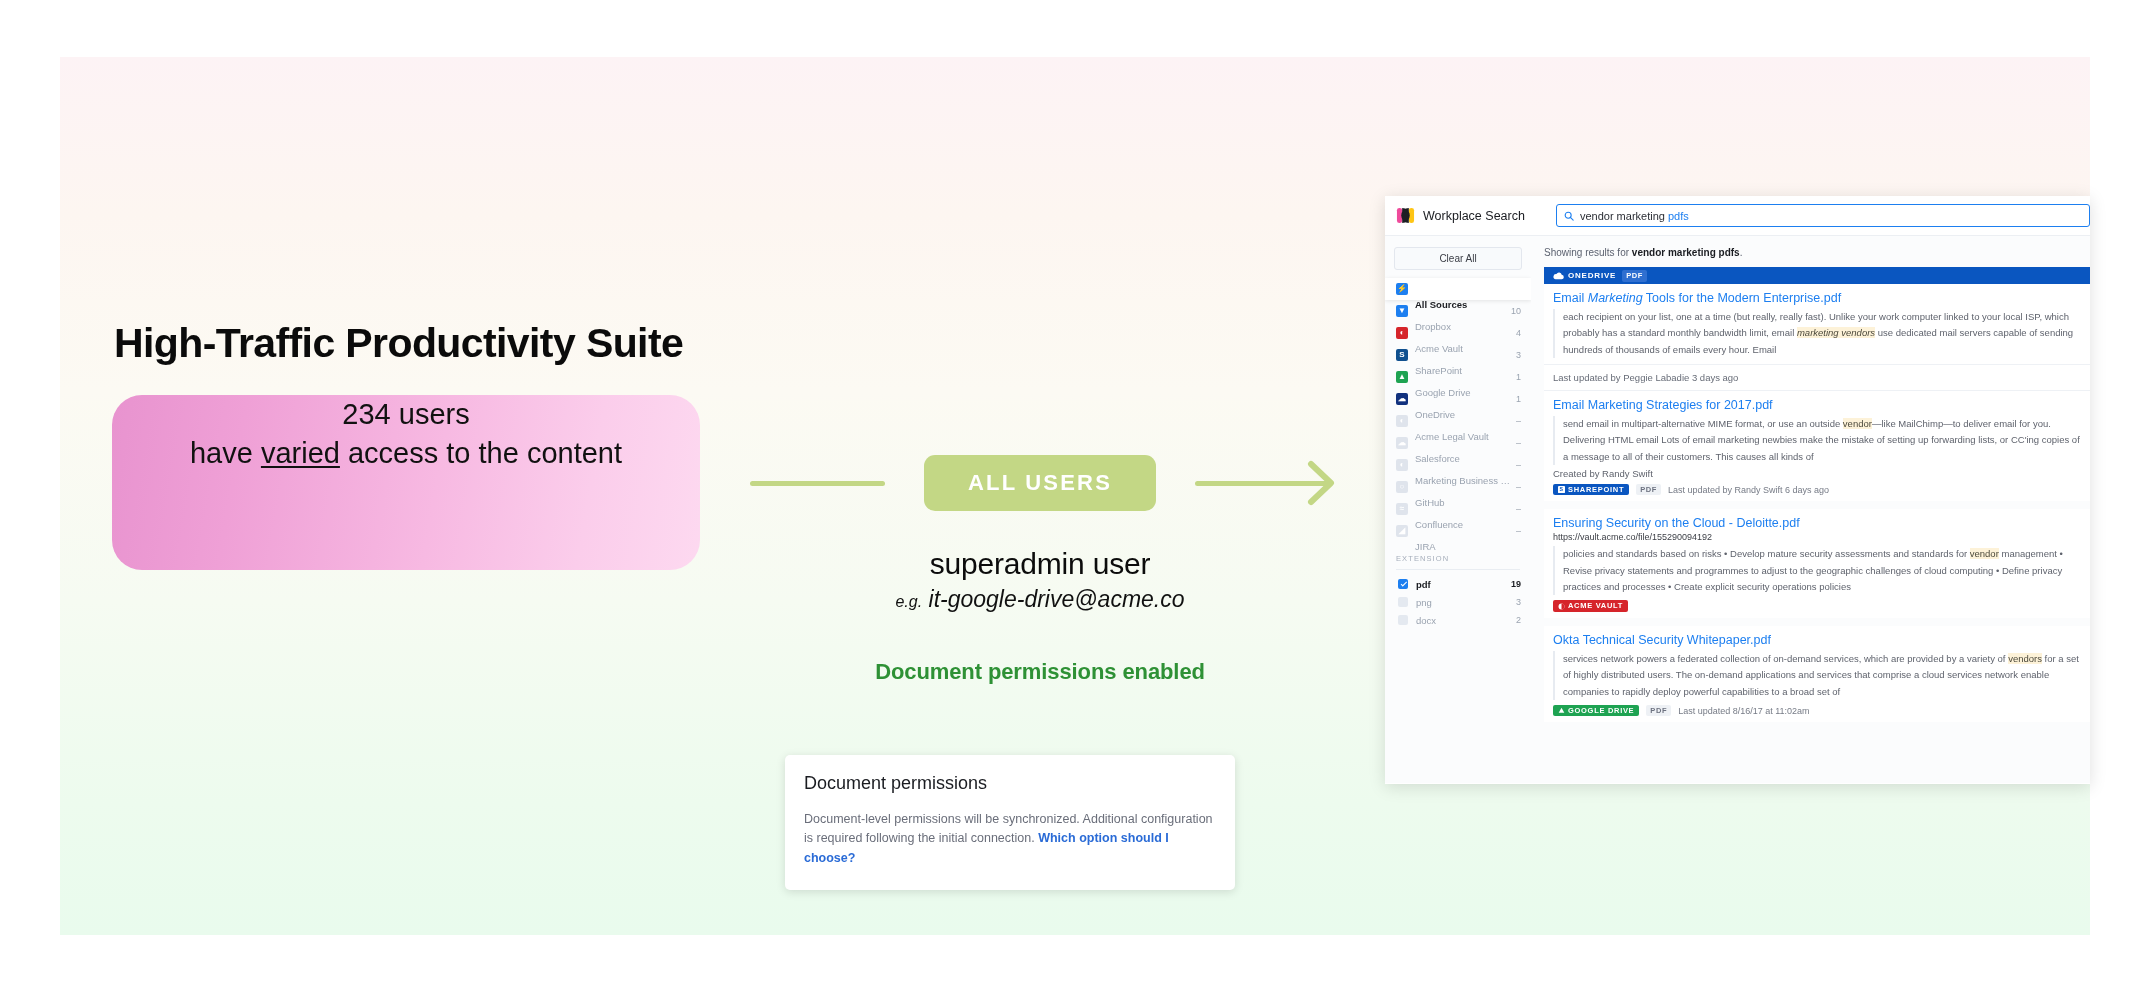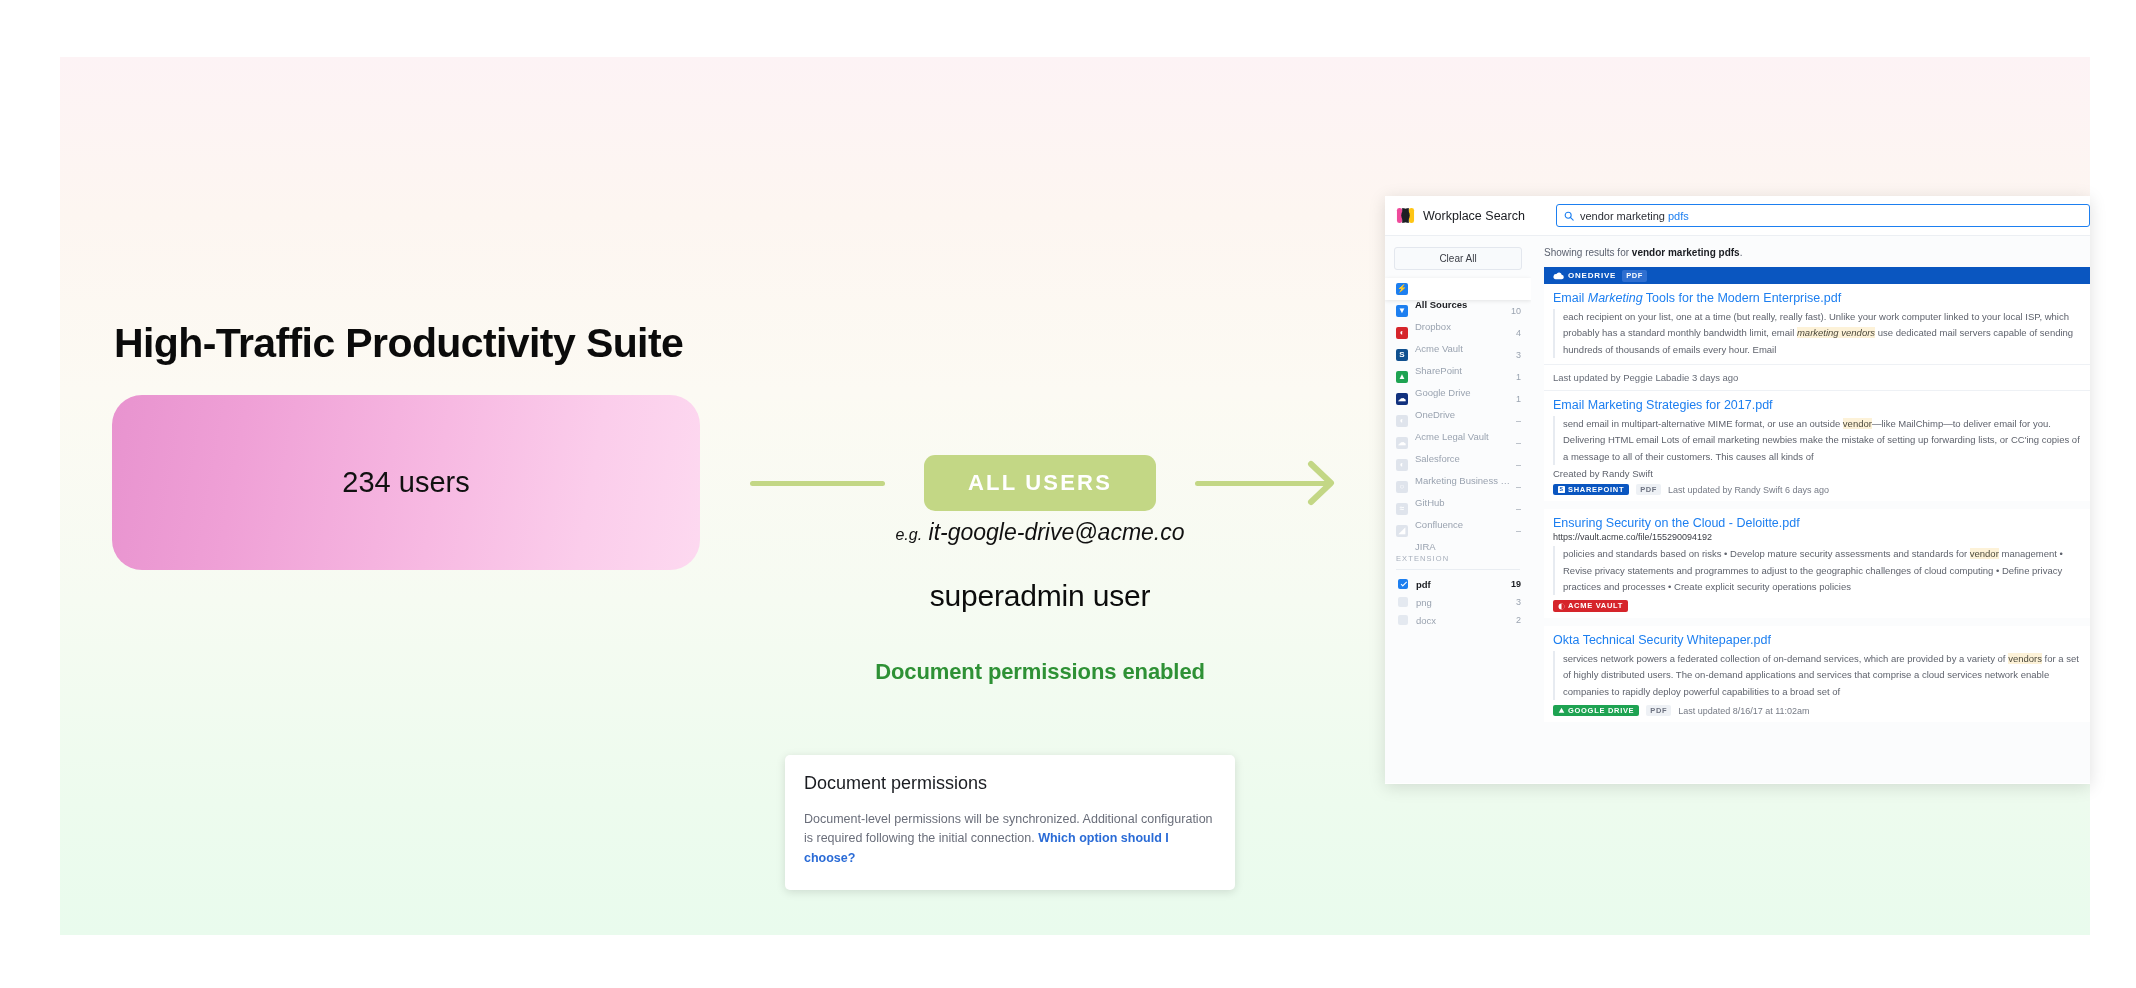--- a/index.html
+++ b/index.html
@@ -45,23 +45,22 @@
     letter-spacing: -0.6px;
     margin: 0 0 28px 2px;
     white-space: nowrap;
   }
   #pink-pill {
     width: 588px;
     height: 175px;
     border-radius: 30px;
     background: linear-gradient(100deg, #e893cf 0%, #efa0d6 22%, #f7b9e2 55%, #fbcdeb 80%, #fdd9f0 100%);
     display: flex;
-    flex-direction: row;
-    align-items: center;
-    justify-content: center;
+    flex-direction: column;
+    align-items: center;
     box-sizing: border-box;
   }
   .pill-line1 {
     font-size: 29px;
     color: #111;
     line-height: 1.35;
   }
   .pill-line2 {
     font-size: 29px;
     color: #111;
@@ -489,38 +488,41 @@
 </head>
 <body>
 
 <div id="bg-panel"></div>
 
 <div id="left-col">
   <div id="headline">High-Traffic Productivity Suite</div>
 
   <div id="pink-pill">
     <div class="pill-line1">234 users</div>
+    <div class="pill-line2">
+      <span>have </span><u>varied</u><span> access to the content</span>
+    </div>
   </div>
 </div>
 
 <div id="center-col">
   <div id="arrow-row">
     <div id="arrow-line-left"></div>
     <div id="arrow-chip">ALL USERS</div>
     <div id="arrow-line-right"></div>
     <svg id="arrow-head" viewBox="0 0 30 46">
       <polyline points="5,4 25,23 5,42" fill="none" stroke="#c3d785" stroke-width="6" stroke-linecap="round" stroke-linejoin="round"></polyline>
     </svg>
   </div>
 
+  <div id="superadmin">superadmin user</div>
   <div id="eg-row">
     <span class="eg-small">e.g.</span>
     <span>it-google-drive@acme.co</span>
   </div>
-  <div id="superadmin">superadmin user</div>
 
   <div id="doc-perm-enabled">Document permissions enabled</div>
 </div>
 
 <div id="doc-card">
   <div id="doc-card-title">Document permissions</div>
   <div id="doc-card-desc">
     <span>Document-level permissions will be synchronized. Additional configuration is required following the initial connection.</span>
     <a href="#">Which option should I choose?</a>
   </div>

